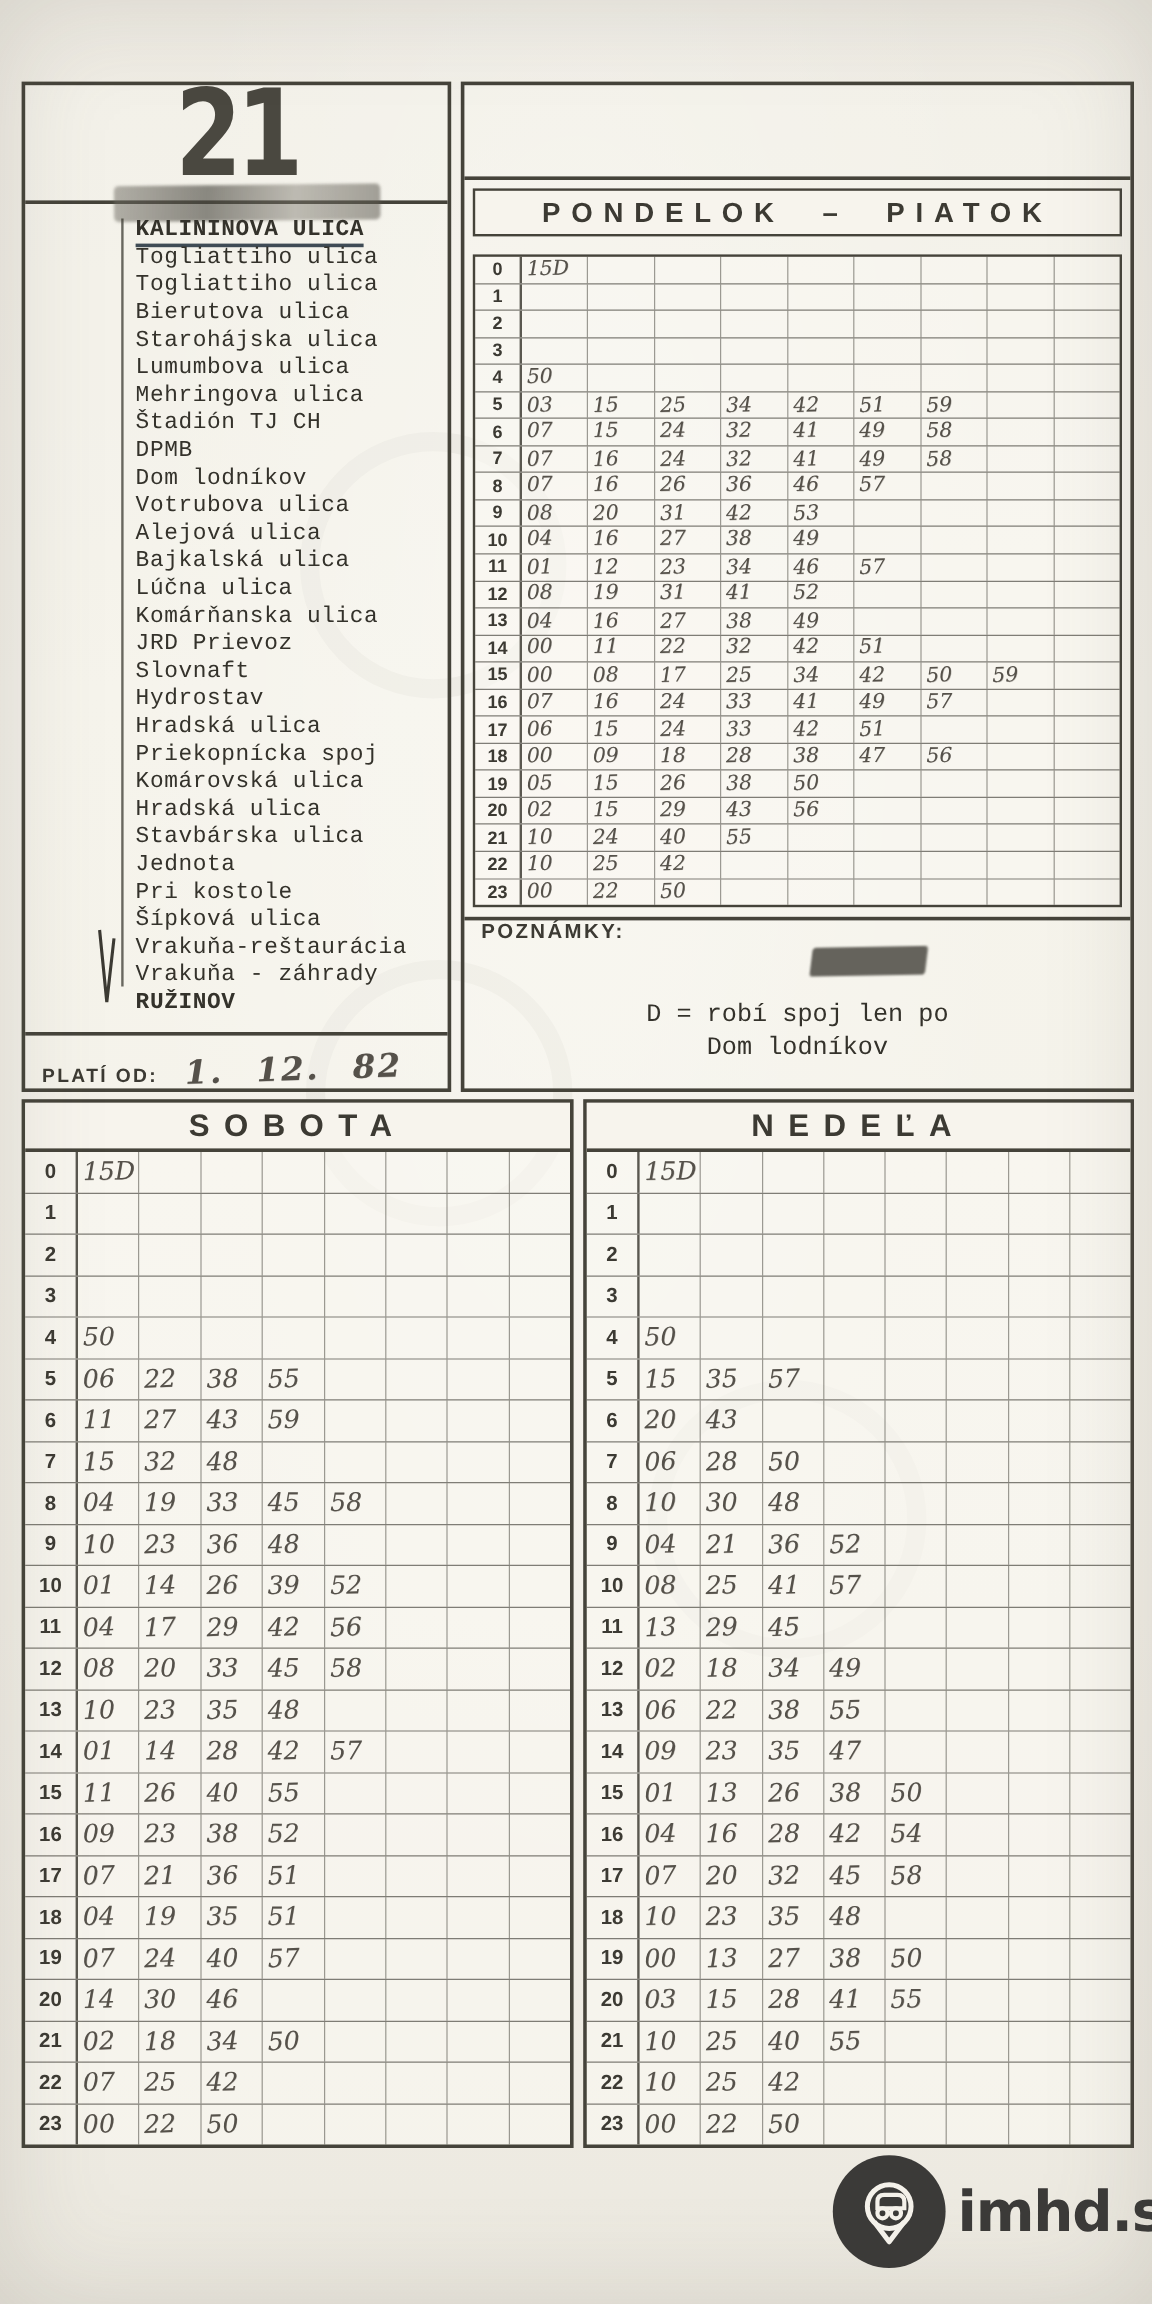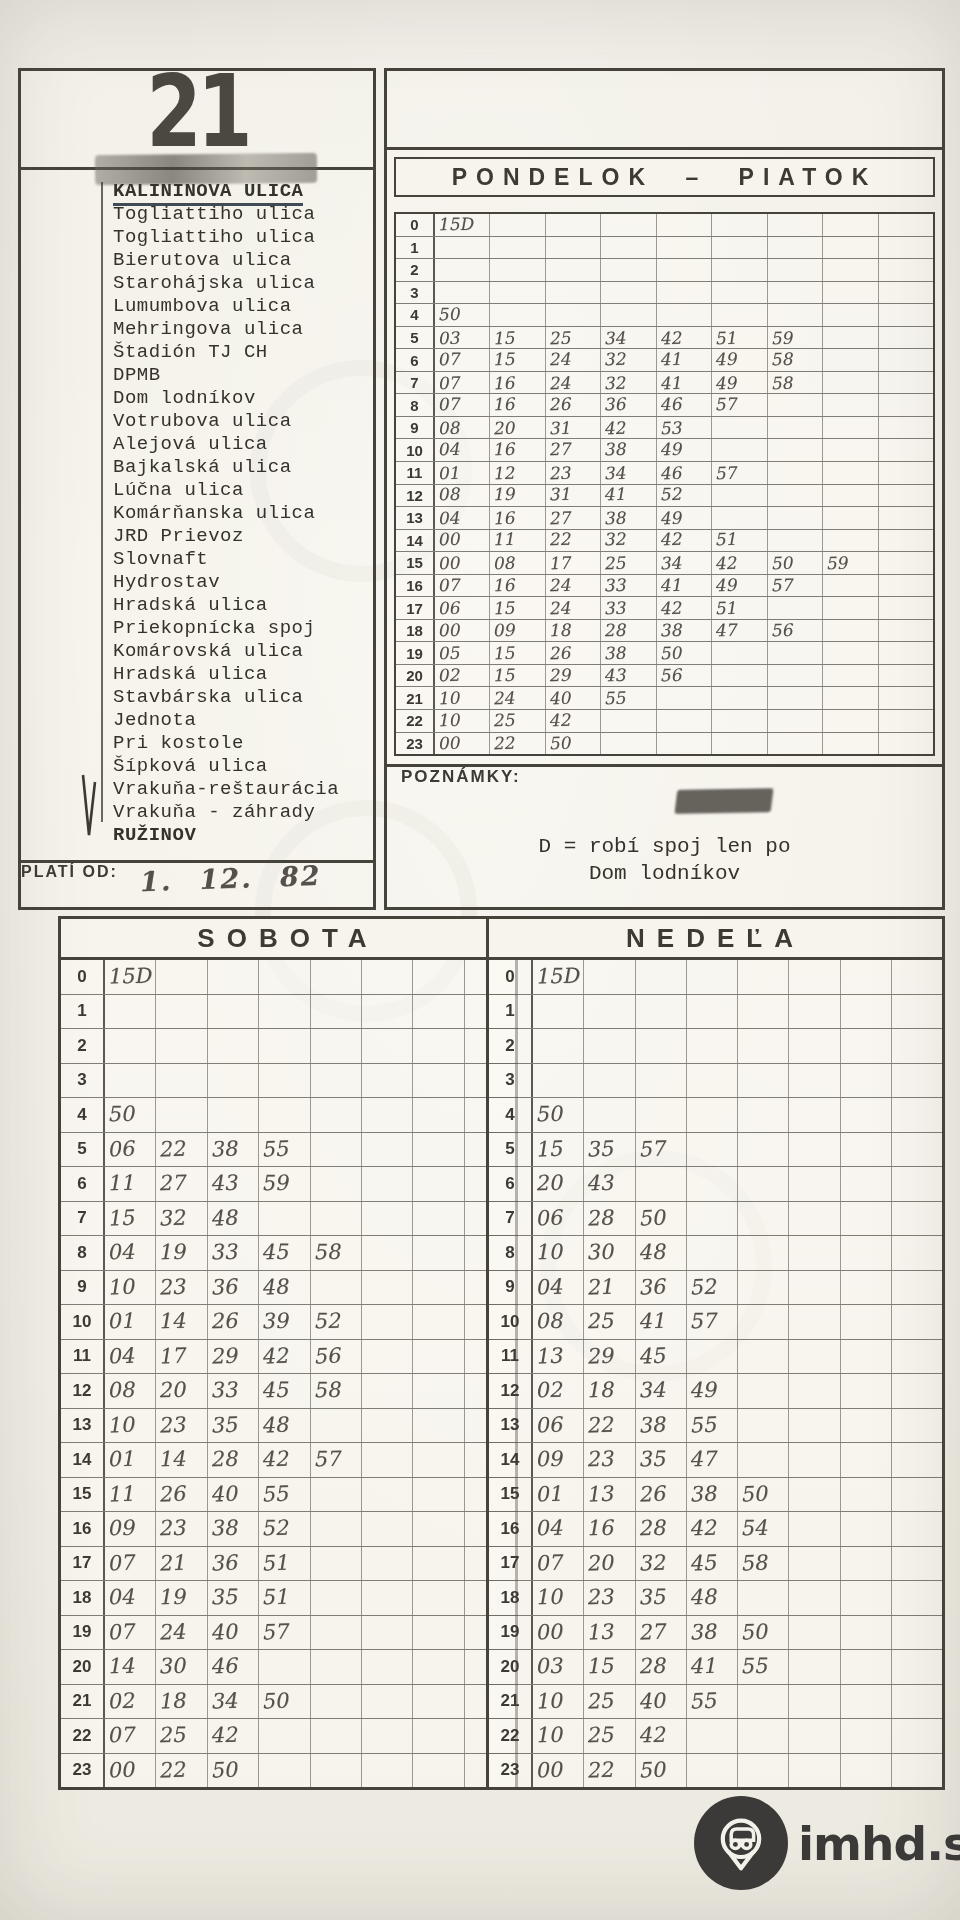--- a/index.html
+++ b/index.html
@@ -33,21 +33,21 @@
     filter:blur(1.2px);transform:rotate(-.6deg);
   }
   .stops-area{flex:1;position:relative;padding:10px 20px 0 92px;
     font-family:"Liberation Mono","DejaVu Sans Mono",monospace;
     font-size:19px;line-height:23px;color:#34322b;white-space:nowrap;}
   .stops-rule{position:absolute;left:80px;top:12px;height:640px;border-left:2px solid rgba(58,56,48,.75);}
   .stop span{letter-spacing:.5px;}
   .stop-first span{border-bottom:3px solid #3f4b55;padding-bottom:1px;font-weight:700;}
   .stop-last span{font-weight:700;}
   .stop-arrow{position:absolute;left:60px;top:604px;}
-  .valid-box{flex:none;height:44px;border-top:3px solid #45433a;display:flex;align-items:flex-start;}
+  .valid-box{flex:none;height:44px;border-top:3px solid #45433a;display:flex;align-items:flex-end;padding-left:14px;}
   .valid-label{font-weight:700;font-size:16px;letter-spacing:2px;color:#3c3a33;}
   .hw{display:inline-block;font-family:"DejaVu Serif",serif;font-style:italic;color:#55514a;
       transform:rotate(-2deg);white-space:nowrap;text-shadow:.3px .3px 0 rgba(85,81,74,.35);}
   .valid-value{font-size:27px;margin-left:22px;word-spacing:16px;letter-spacing:2px;font-weight:600;}
 
   
   #col-right{left:384px;top:68px;width:561px;height:842px;display:flex;flex-direction:column;}
   .top-empty{flex:none;height:76px;border-bottom:3px solid #45433a;}
   .band{flex:none;margin:7px 7px 15px;height:36px;border:2px solid #45433a;background:#f7f4ed;
         display:flex;align-items:center;justify-content:center;
@@ -64,21 +64,21 @@
   #tt-weekday .hw{font-size:17px;}
   .tt-row:nth-child(odd) .hw{transform:rotate(-1deg) translateY(-1px);}
   .notes-box{flex:1;border-top:3px solid #45433a;margin-top:8px;position:relative;padding:0 14px;}
   .notes-label{font-weight:700;font-size:17px;letter-spacing:2px;color:#3c3a33;}
   .notes-smudge{position:absolute;left:52%;top:22px;width:96px;height:24px;background:#46443d;
                 opacity:.82;filter:blur(1px);transform:skewX(-8deg) rotate(-1deg);border-radius:3px;}
   .note-text{margin-top:46px;text-align:center;font-family:"Liberation Mono","DejaVu Sans Mono",monospace;
              font-size:21px;line-height:27px;color:#34322b;}
 
   
-  #sat-panel{left:18px;top:916px;width:460px;height:874px;display:flex;flex-direction:column;margin-left:40px;}
+  #sat-panel{left:18px;top:916px;width:460px;height:874px;display:flex;flex-direction:column;}
   #sun-panel{left:486px;top:916px;width:459px;height:874px;display:flex;flex-direction:column;}
   .band-plain{flex:none;height:38px;border-bottom:3px solid #45433a;background:#f7f4ed;
               display:flex;align-items:center;justify-content:center;
               font-weight:700;font-size:26px;letter-spacing:12px;color:#3c3a33;}
   .tt-bottom{flex:1;display:flex;flex-direction:column;background:rgba(252,250,245,.4);}
   .tt-bottom .h-cell{width:42px;font-size:17px;}
   .tt-bottom .hw{font-size:21px;}
 
   
   #logo{position:absolute;left:694px;top:1796px;display:flex;align-items:center;z-index:10;}

